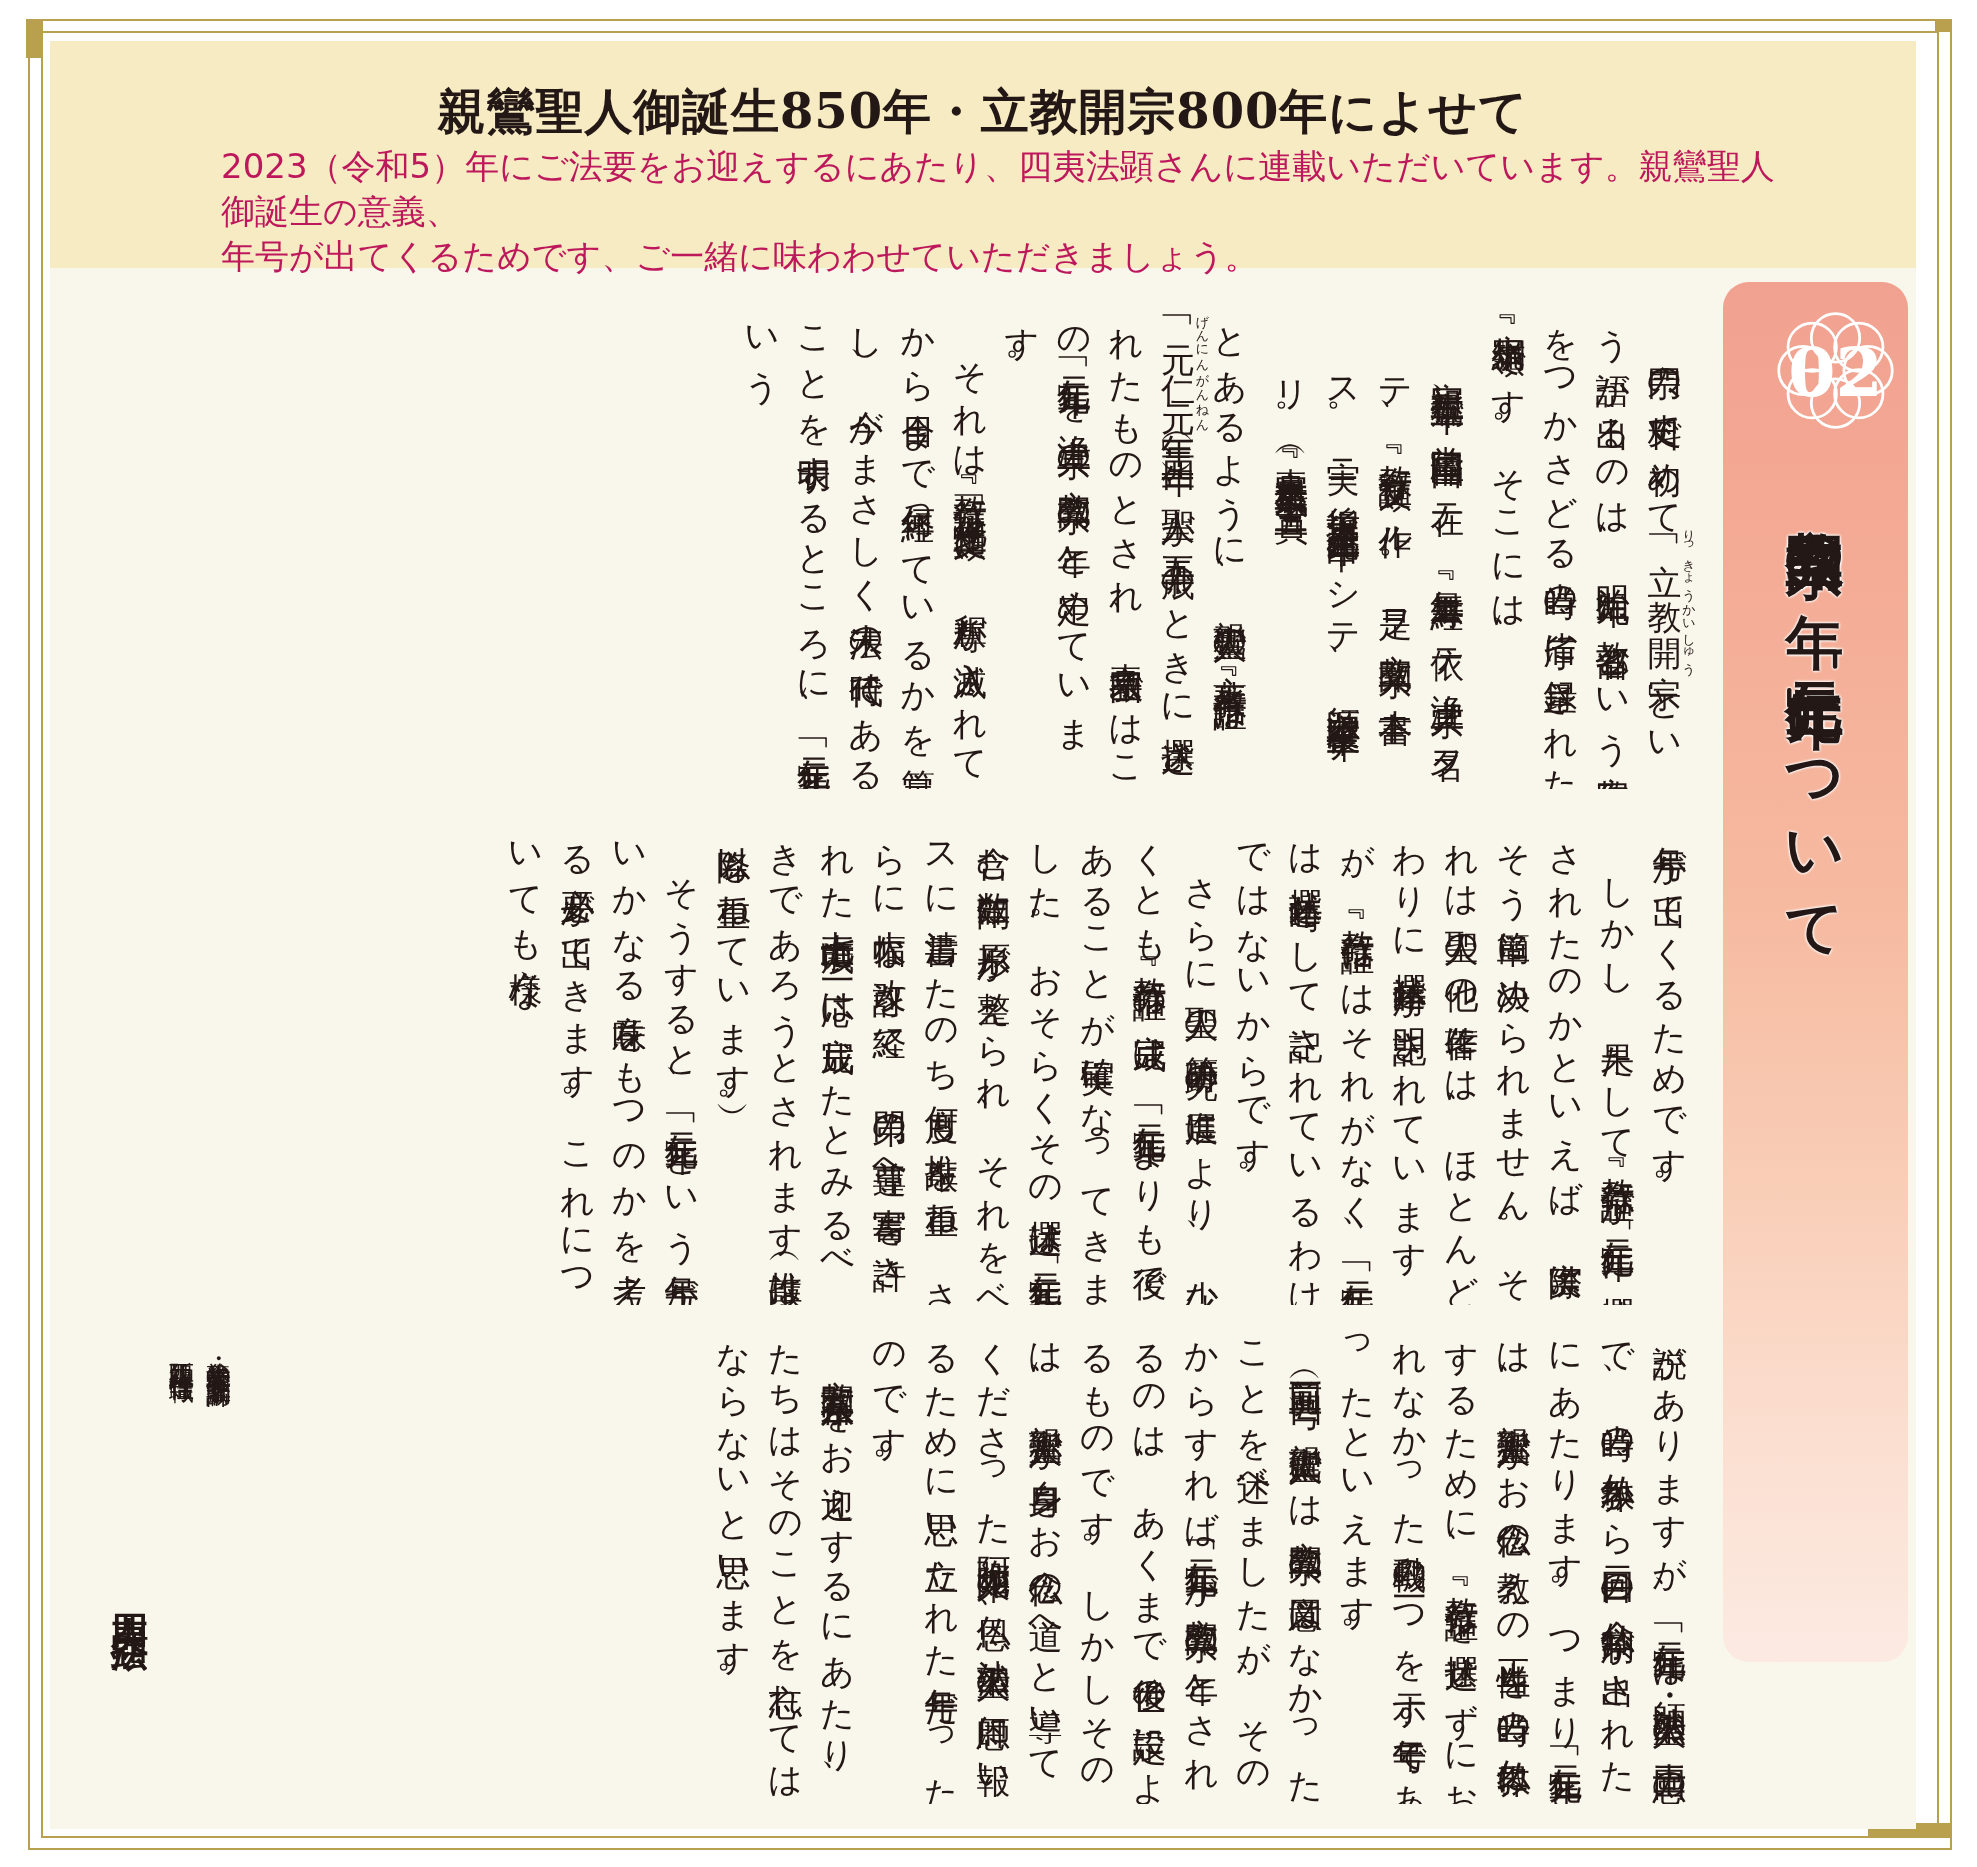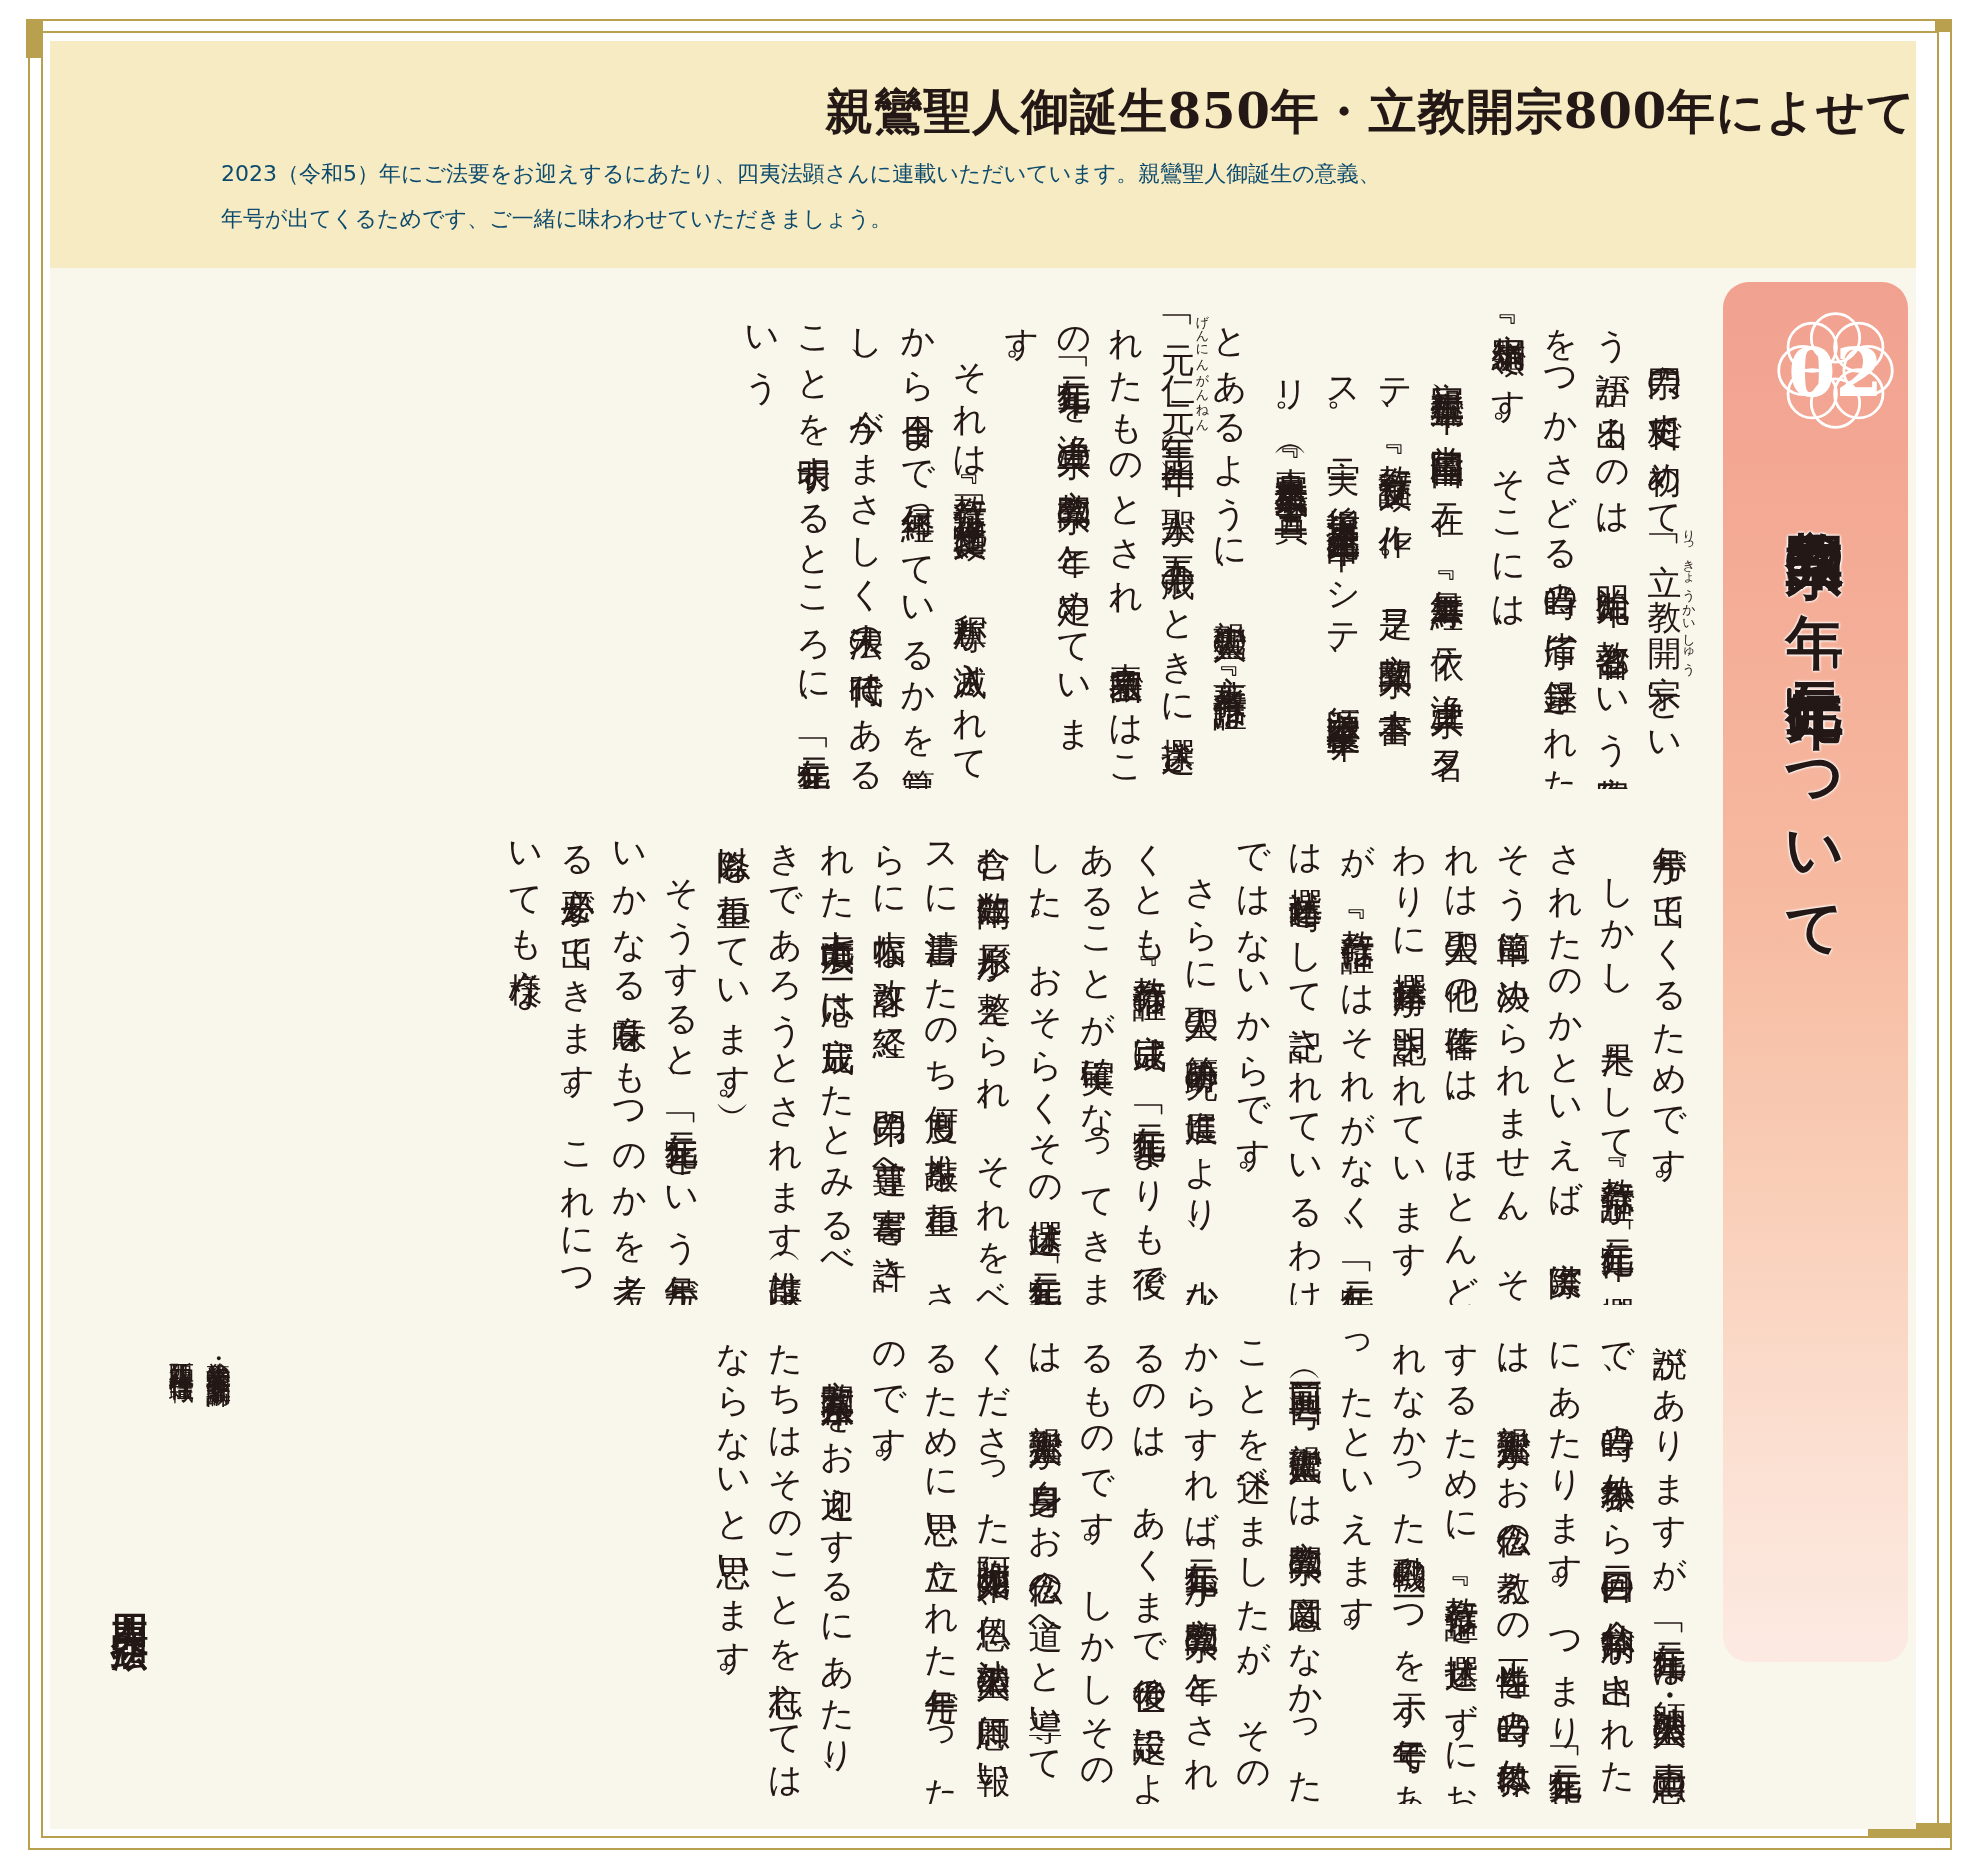--- a/index.html
+++ b/index.html
@@ -14,25 +14,25 @@
   .corner.tl { left:26px; top:18.6px; width:17px; height:39px; }
   .corner.tr { left:1935px; top:18.6px; width:17px; height:13px; }
   .corner.br { left:1868px; top:1823px; width:84px; height:15px; }
 
   .paper { position:absolute; left:50px; top:41px; width:1866px; height:1788px; background:#f9f6ec; }
 
   .header {
     position:absolute; left:50px; top:41px; width:1866px; height:227px; background:#f6ebc2;
   }
   .header-title {
-    position:absolute; left:0; right:0; top:39px; text-align:right;
+    position:absolute; left:0; right:0; top:39px; text-align:center;
     font-family:"DejaVu Serif", "Liberation Serif", serif; font-weight:bold; font-size:48px; letter-spacing:0.9px; color:#231815;
   }
   .header-desc {
-    position:absolute; left:171px; top:110px; width:1585px; font-size:22px; line-height:45px; color:#0c4a6e;
+    position:absolute; left:171px; top:103px; width:1585px; font-size:34px; line-height:45px; color:#be185d;
   }
 
   
   .banner {
     position:absolute; left:1723px; top:282px; width:185px; height:1380px; border-radius:26px;
     background:linear-gradient(180deg,#f1a190 0%,#f4ab95 20%,#f6baa0 45%,#f9cdb6 65%,#fbe0d2 85%,#fceae2 100%);
     overflow:hidden;
   }
   .badge { position:absolute; left:52px; top:28px; width:121px; height:121px; }
   .badge-num { position:absolute; left:0; top:22.4px; width:121px; text-align:center; font-family:"DejaVu Serif", serif; font-weight:bold; font-size:68px; color:#ffffff; }

